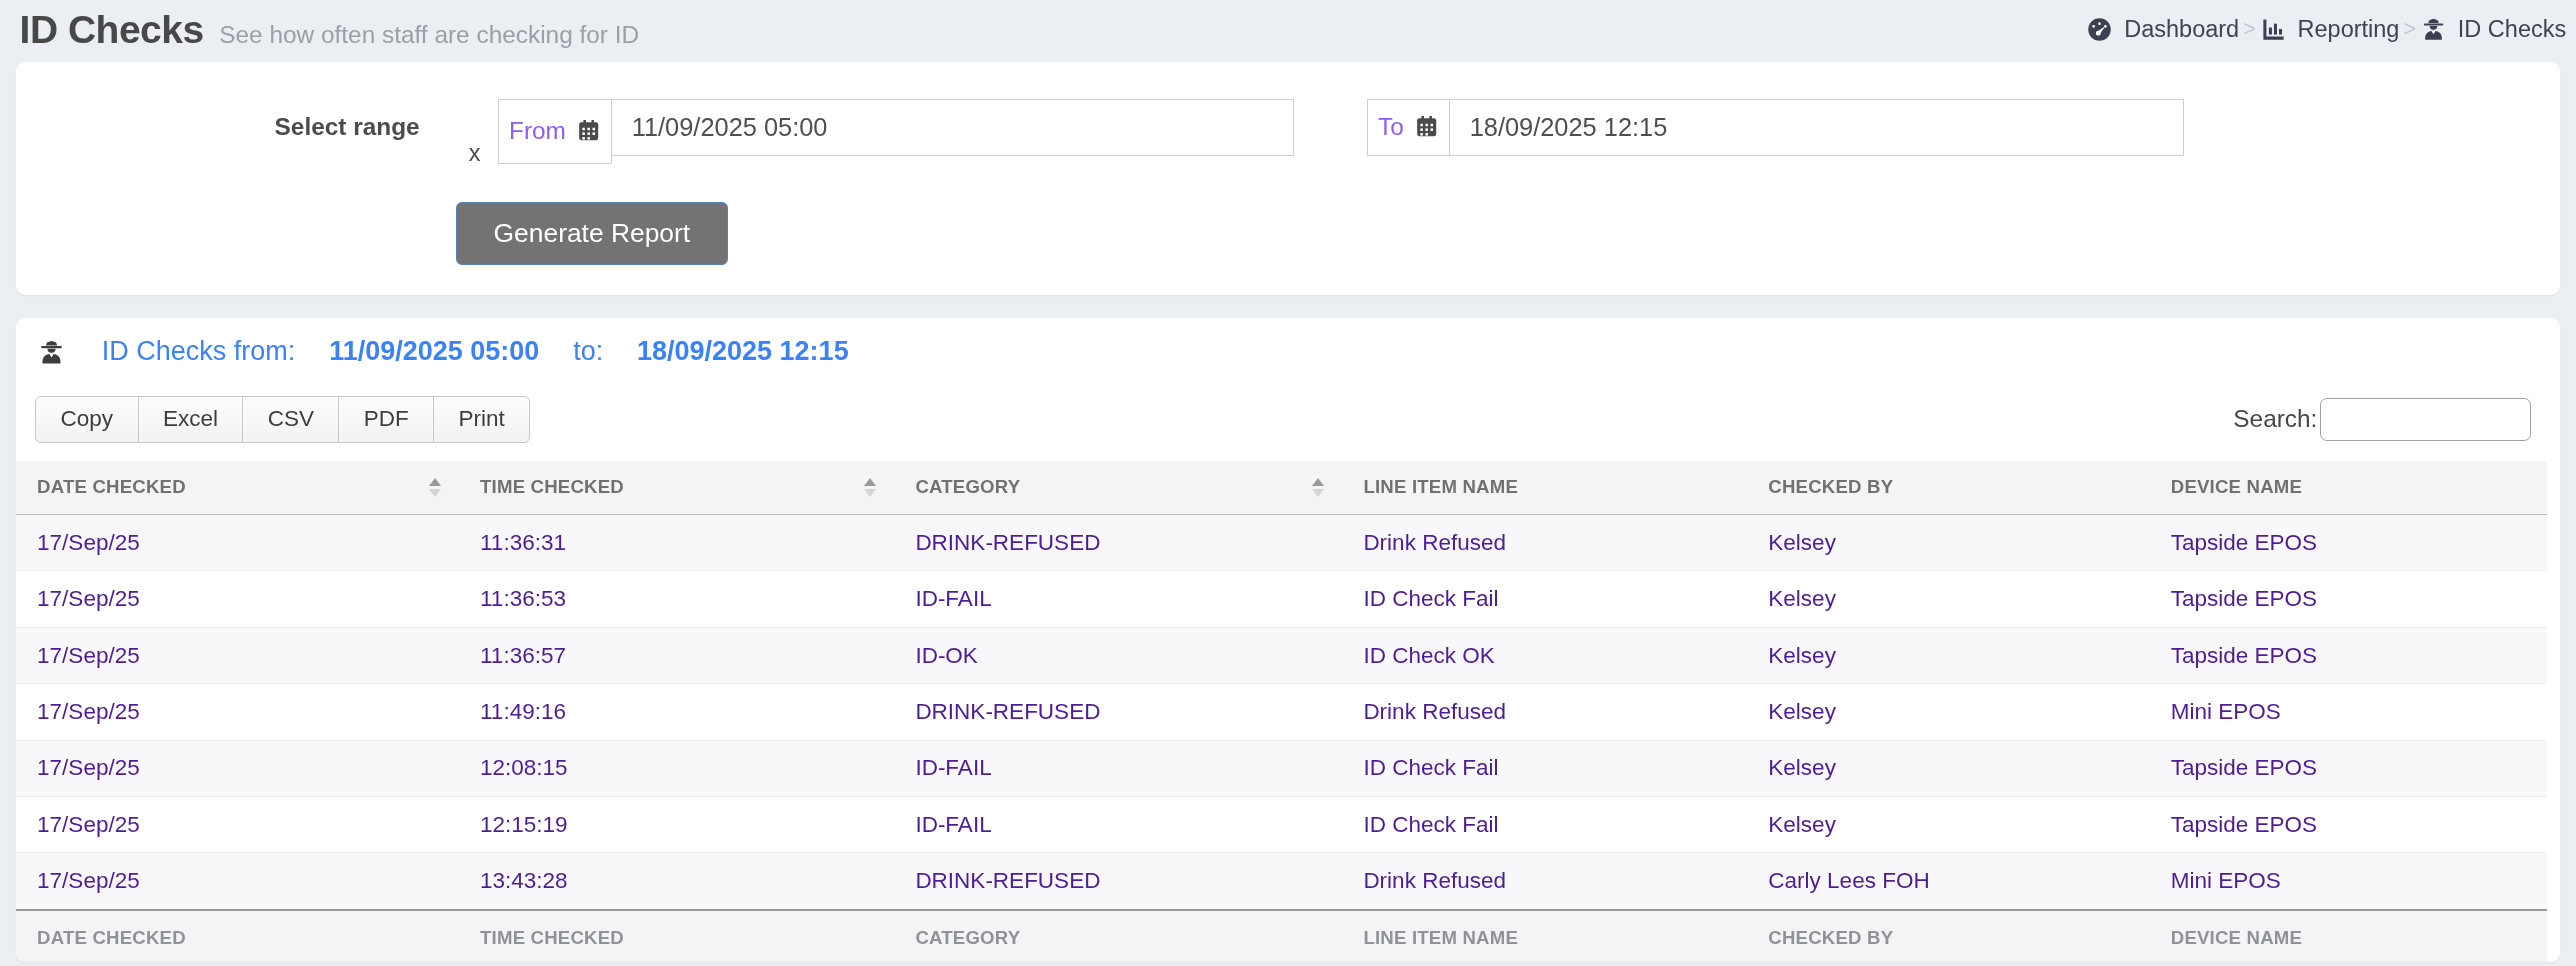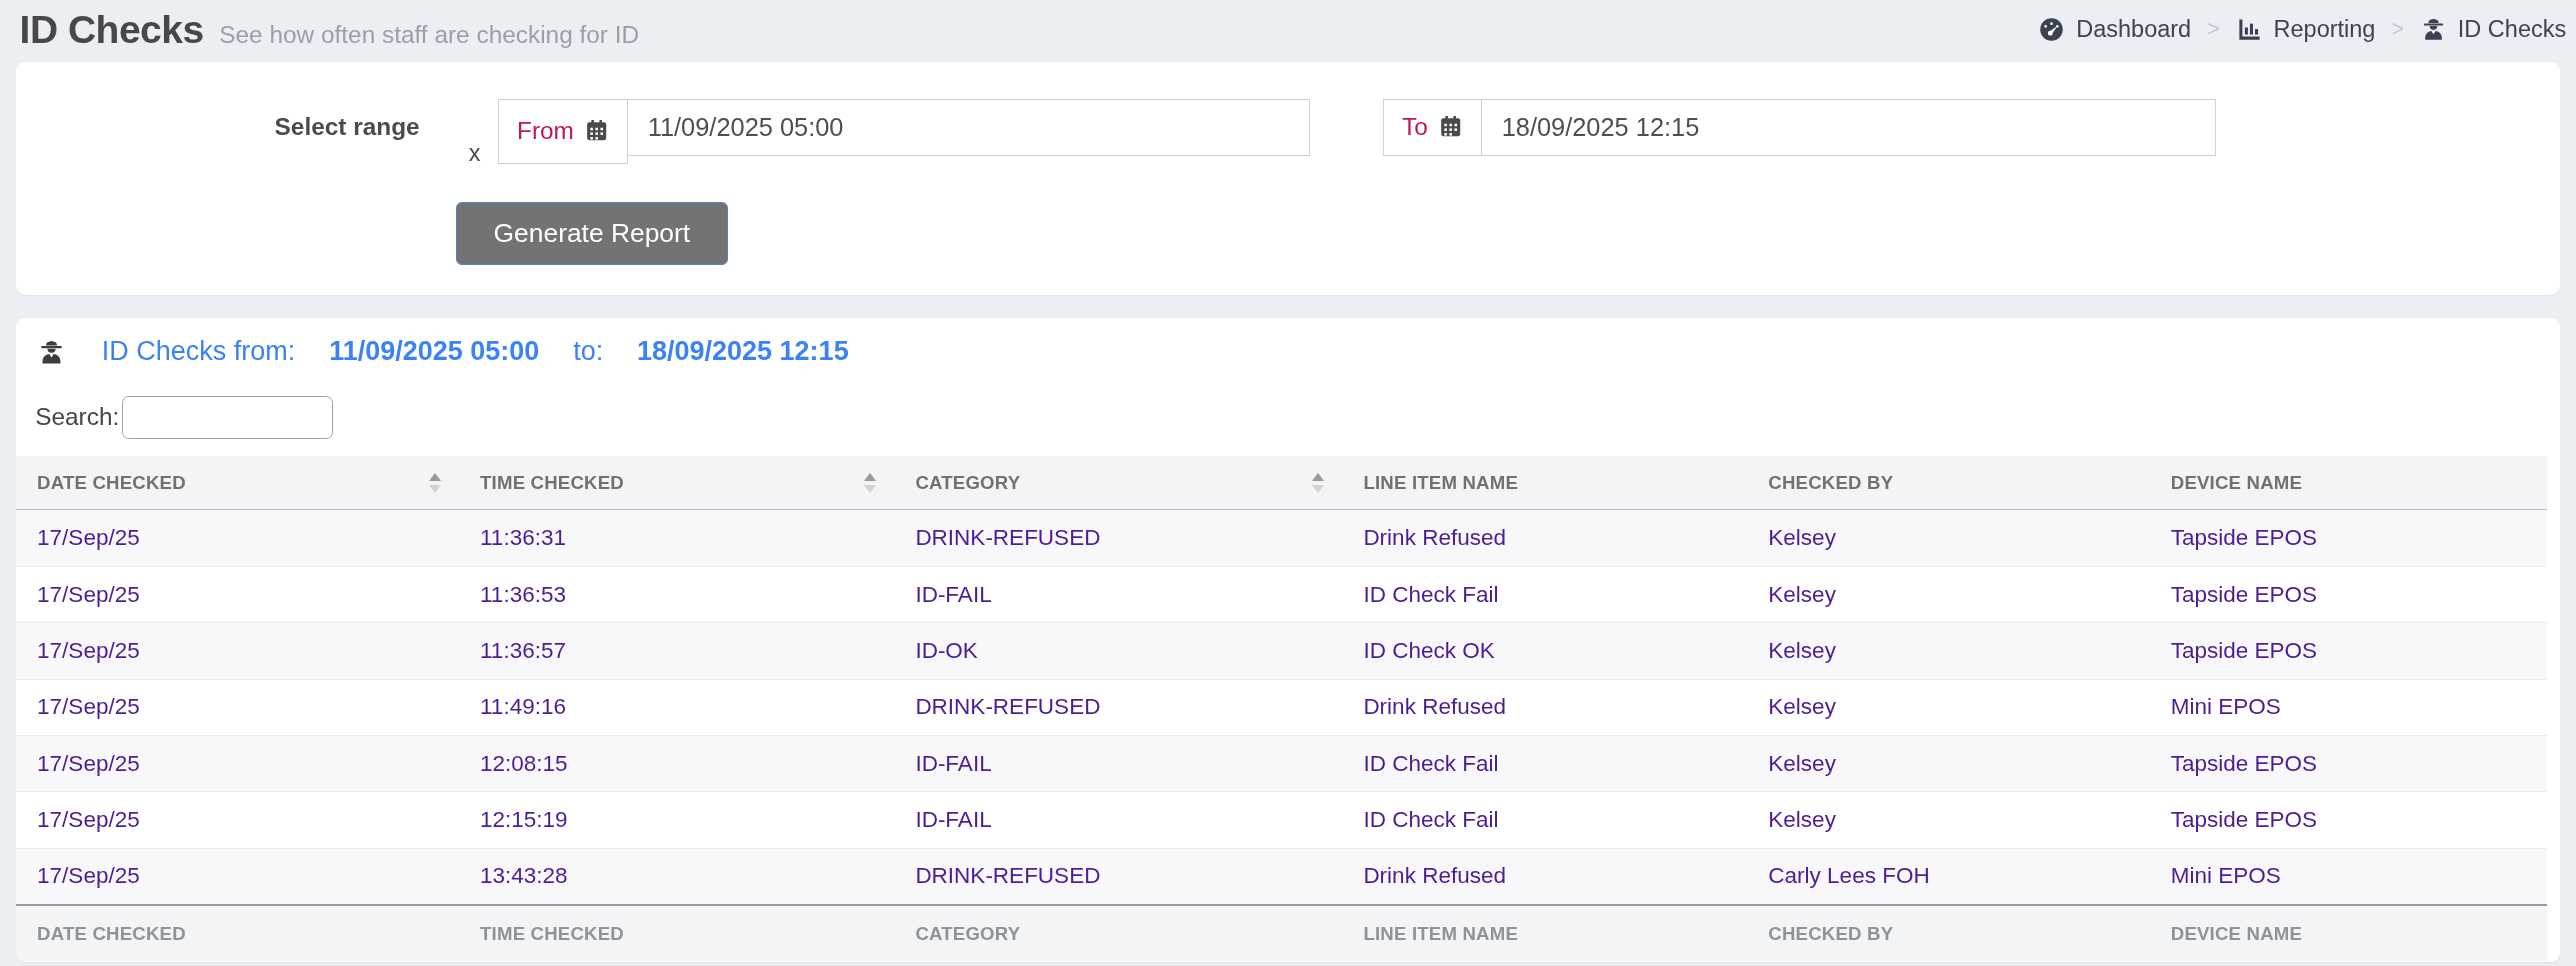--- a/index.html
+++ b/index.html
@@ -9,40 +9,40 @@
     font-family:"Liberation Sans", sans-serif;
     color:#444;
   }
 
   
   .topbar { display:flex; justify-content:space-between; align-items:center; padding:7.8px 7.8px 9.8px 19.6px; }
   .title-wrap { display:flex; align-items:baseline; gap:15.6px; }
   .page-title { font-size:39px; font-weight:bold; color:#484848; letter-spacing:-0.5px; }
   .page-subtitle { font-size:24.4px; color:#9aa0a6; }
 
-  .breadcrumb { display:flex; align-items:center; gap:15px; font-size:23.5px; color:#3d4450; padding-right:2px; }
+  .breadcrumb { display:flex; align-items:center; gap:3px; font-size:23.5px; color:#3d4450; padding-right:2px; }
   .crumb { display:flex; align-items:center; gap:10.8px; cursor:pointer; white-space:nowrap; }
   .crumb svg { width:27px; height:27px; display:block; }
   .crumb-sep { color:#c0c5ce; font-size:21.5px; margin:0 1px; }
 
   
   .card { background:#fff; border-radius:9px; margin:0 15.6px; box-shadow:0 1px 2px rgba(30,40,60,.06); }
 
   
   .filter-card { height:233px; padding-top:37px; }
   .form-row { display:flex; align-items:flex-start; }
   .select-range-label { font-weight:bold; font-size:24.4px; color:#4b4b4b; margin:14.7px 0 0 259px; }
   .clear-x { font-size:23.5px; color:#4b4b4b; margin:41px 0 0 49px; cursor:pointer; }
   .input-group { display:flex; align-items:flex-start; }
   .ig-from { margin-left:17.6px; }
   .ig-to   { margin-left:73px; }
   .ig-addon {
     display:flex; align-items:center; gap:9.8px;
     border:1px solid #ccd0d7; background:#fff;
-    padding:0 18px; font-size:24.4px; color:#be185d;
+    padding:0 10px; font-size:24.4px; color:#8b5cf6;
     height:65px; cursor:pointer; white-space:nowrap;
   }
   .ig-addon svg { width:25.4px; height:25.4px; display:block; }
   .ig-input {
     height:57px; border:1px solid #ccd0d7; margin-left:-1px;
     font-family:inherit; font-size:25.4px; color:#4f4f4f;
     padding:0 19.6px; outline:none; background:#fff;
   }
   .ig-from .ig-input { width:683px; }
   .ig-to   .ig-input { width:735px; }
@@ -217,20 +217,27 @@
           <path fill="#fff" d="M10.2 13.3h3.6L12 16.2z"></path>
         </svg>
     </span>
     <span class="rh-seg">ID Checks from:</span>
     <span class="rh-seg rh-bold">11/09/2025 05:00</span>
     <span class="rh-seg">to:</span>
     <span class="rh-seg rh-bold">18/09/2025 12:15</span>
   </div>
 
   <div class="toolbar">
+    <div class="dt-buttons">
+        <button class="dt-btn">Copy</button>
+        <button class="dt-btn">Excel</button>
+        <button class="dt-btn">CSV</button>
+        <button class="dt-btn">PDF</button>
+        <button class="dt-btn">Print</button>
+      </div>
     <div class="search-wrap">
       <span>Search:</span>
       <input class="search-input" type="text" value="" style="">
     </div>
   </div>
 
   <div class="table-wrap">
     <table>
       <colgroup>
         <col style="width:17.5%">

